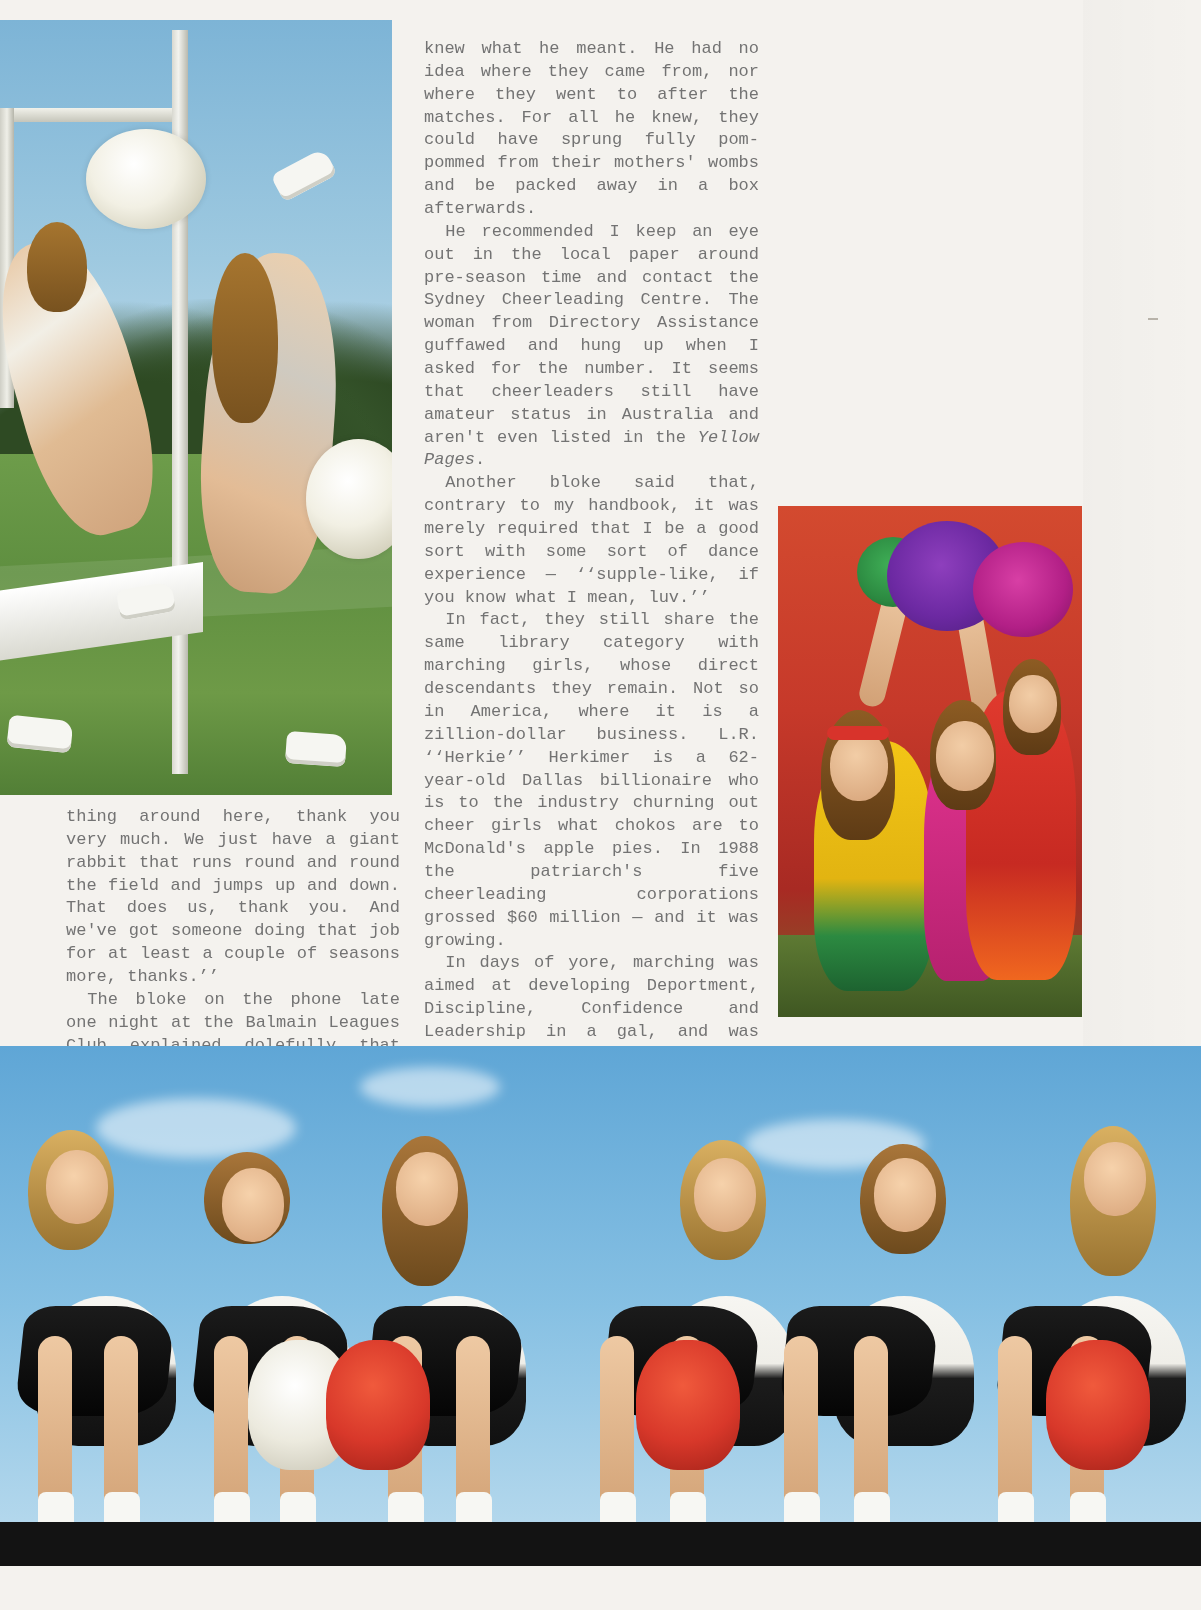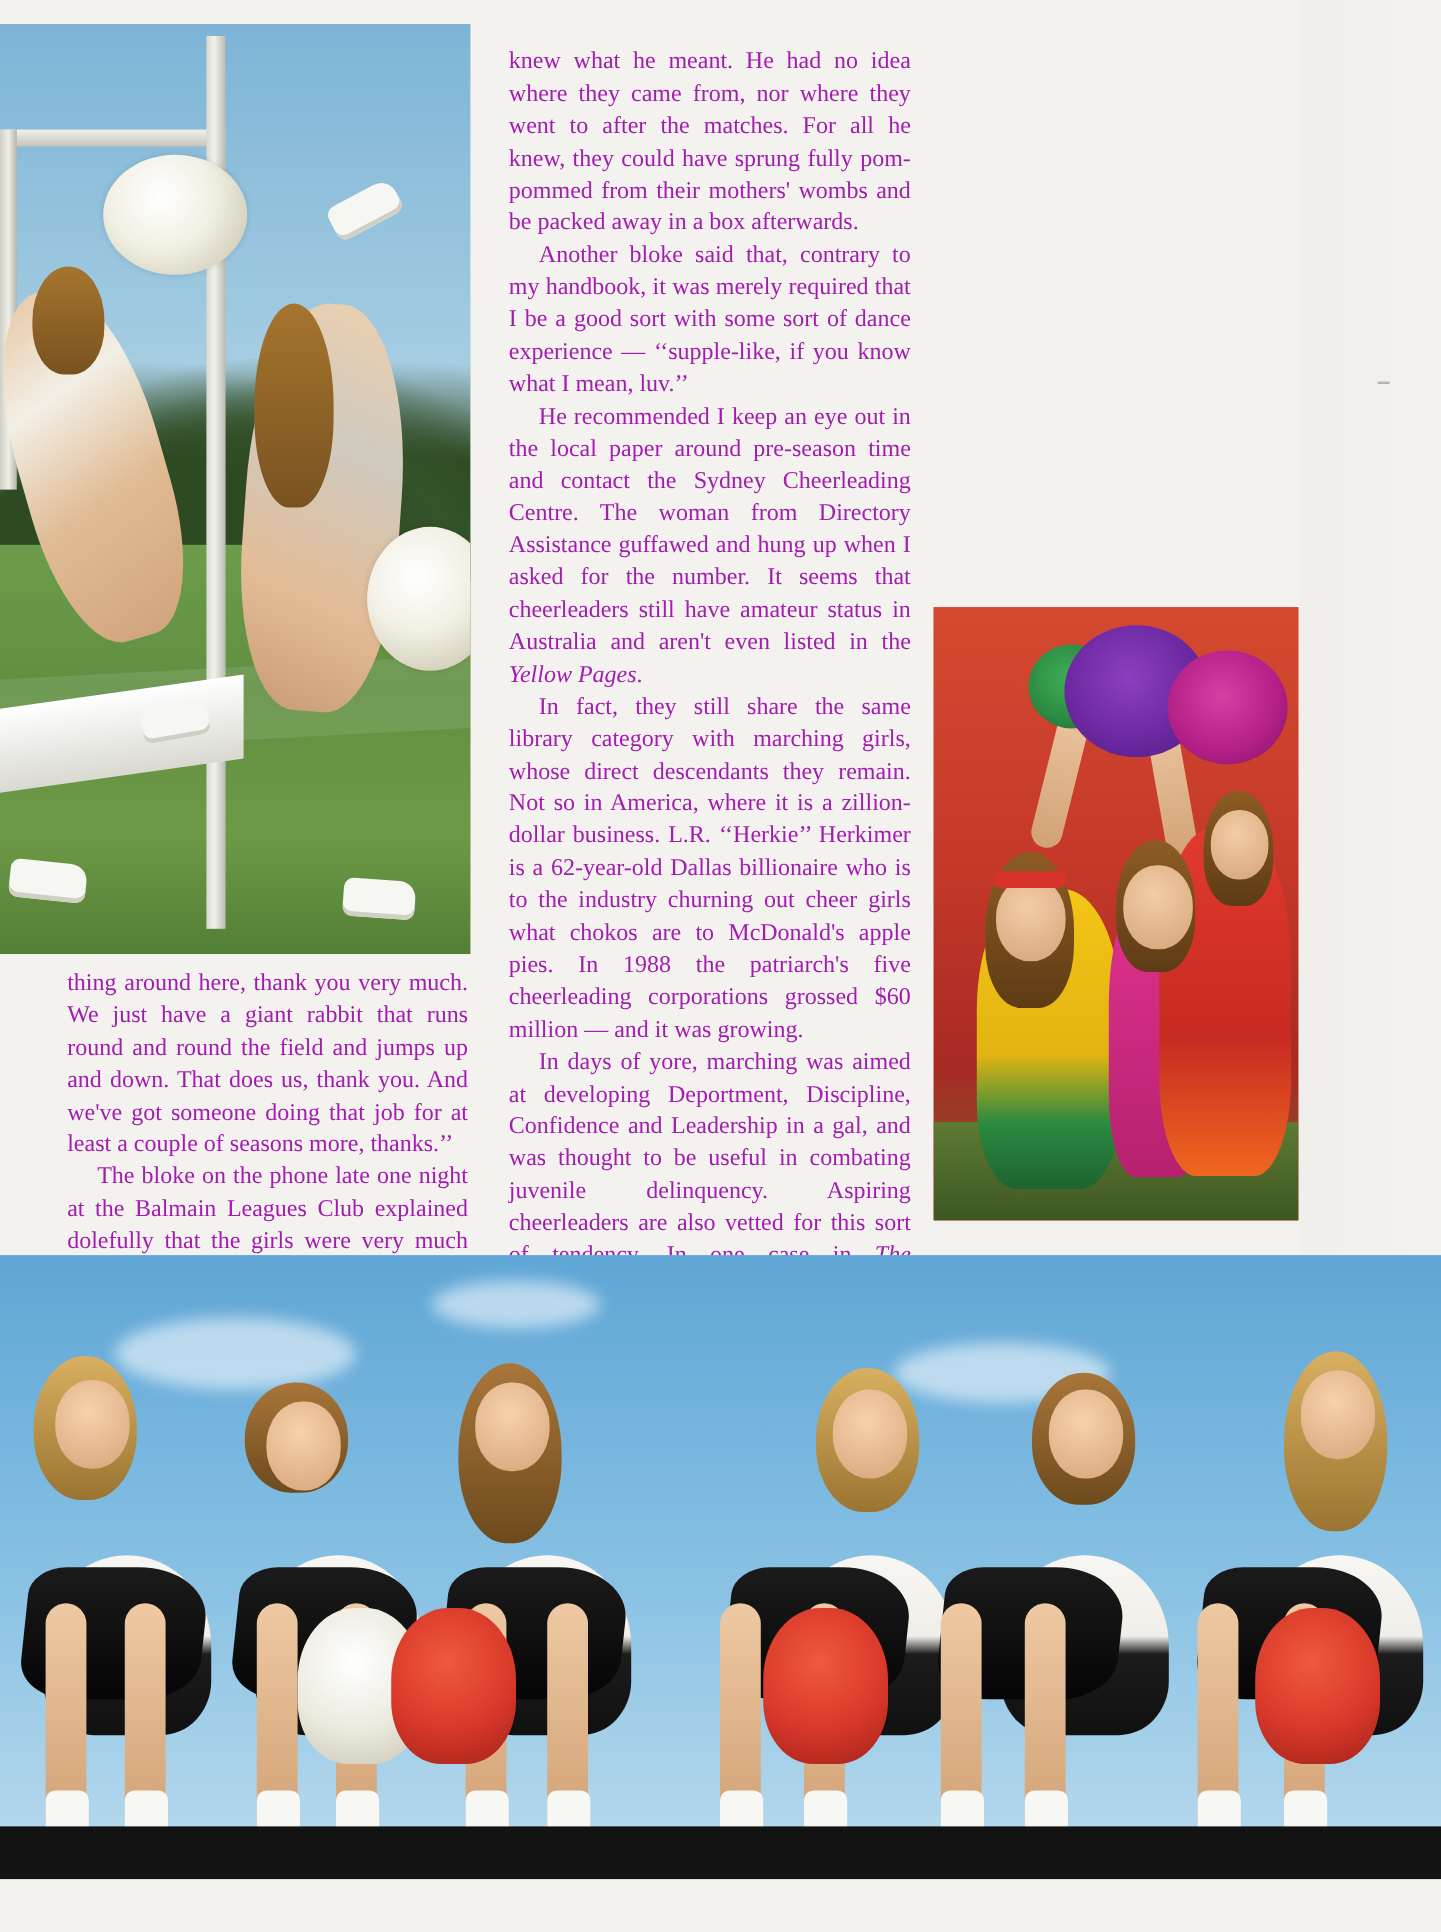--- a/index.html
+++ b/index.html
@@ -166,37 +166,37 @@
     font-weight: 700;
     font-size: 31px;
     line-height: 1.21;
     letter-spacing: -0.6px;
     color: #111111;
   }
 
   
   .col {
     position: absolute;
-    font-family: Liberation Serif, serif;
-    font-size: 20px;
+    font-family: Liberation Mono, monospace;
+    font-size: 17px;
     line-height: 1.345;
-    color: #a21caf;
+    color: #737373;
     text-align: justify;
     text-justify: inter-word;
     hyphens: manual;
   }
   .col p { margin: 0; text-indent: 1.25em; }
   .col p.first { text-indent: 0; }
   .col-middle {
     left: 424px;
     top: 38px;
     width: 335px;
   }
   .col-left-lower {
-    left: 56px;
+    left: 66px;
     top: 806px;
     width: 334px;
   }
   .col i { font-style: italic; }
 
   
   .photo-bottom {
     position: absolute;
     left: 0px;
     top: 1046px;
@@ -293,22 +293,22 @@
     <div class="ptl-pom a"></div>
     <div class="ptl-pom b"></div>
     <div class="ptl-shoe s1"></div>
     <div class="ptl-shoe s2"></div>
     <div class="ptl-shoe s3"></div>
     <div class="ptl-shoe s4"></div>
   </div>
 
   <div class="col col-middle">
     <p class="first">knew what he meant. He had no idea where they came from, nor where they went to after the matches. For all he knew, they could have sprung fully pom-pommed from their mothers' wombs and be packed away in a box afterwards.</p>
+    <p>He recommended I keep an eye out in the local paper around pre-season time and contact the Sydney Cheerleading Centre. The woman from Directory Assistance guffawed and hung up when I asked for the number. It seems that cheerleaders still have amateur status in Australia and aren't even listed in the <i>Yellow Pages</i>.</p>
     <p>Another bloke said that, contrary to my handbook, it was merely required that I be a good sort with some sort of dance experience — ‘‘supple-like, if you know what I mean, luv.’’</p>
-    <p>He recommended I keep an eye out in the local paper around pre-season time and contact the Sydney Cheerleading Centre. The woman from Directory Assistance guffawed and hung up when I asked for the number. It seems that cheerleaders still have amateur status in Australia and aren't even listed in the <i>Yellow Pages</i>.</p>
     <p>In fact, they still share the same library category with marching girls, whose direct descendants they remain. Not so in America, where it is a zillion-dollar business. L.R. ‘‘Herkie’’ Herkimer is a 62-year-old Dallas billionaire who is to the industry churning out cheer girls what chokos are to McDonald's apple pies. In 1988 the patriarch's five cheerleading corporations grossed $60 million — and it was growing.</p>
     <p>In days of yore, marching was aimed at developing Deportment, Discipline, Confidence and Leadership in a gal, and was thought to be useful in combating juvenile delinquency. Aspiring cheerleaders are also vetted for this sort of tendency. In one case in <i>The Handbook,</i> a quiz asks her to ponder the questions: Are you satisfied with your general appearance? Are you able to control your emotions? Are your MacLeans showing?</p>
     <p>Aspiring serious athletic professionals</p>
   </div>
 
 
   <div class="photo-right">
     <div class="pr-bg"></div>
     <div class="pr-grass"></div>
     <div class="pr-arm a1"></div>

